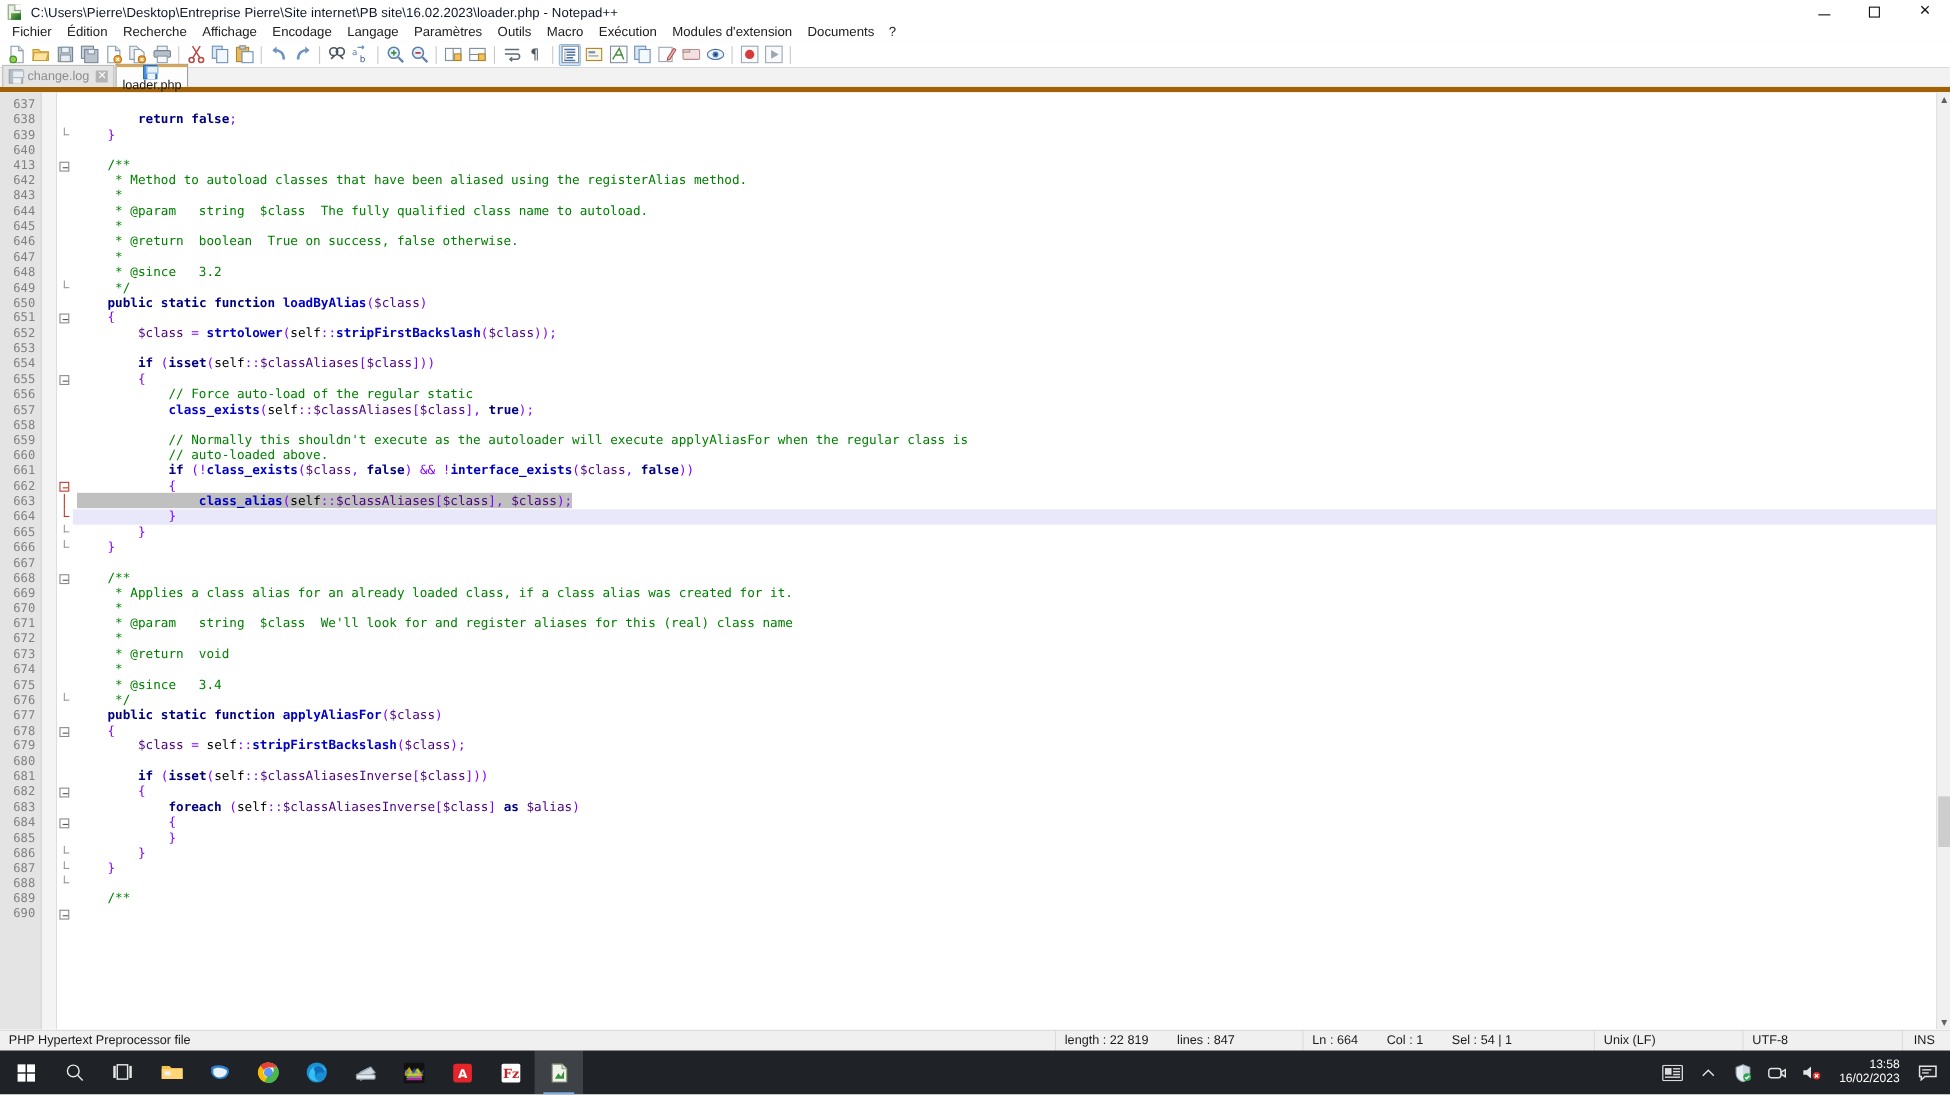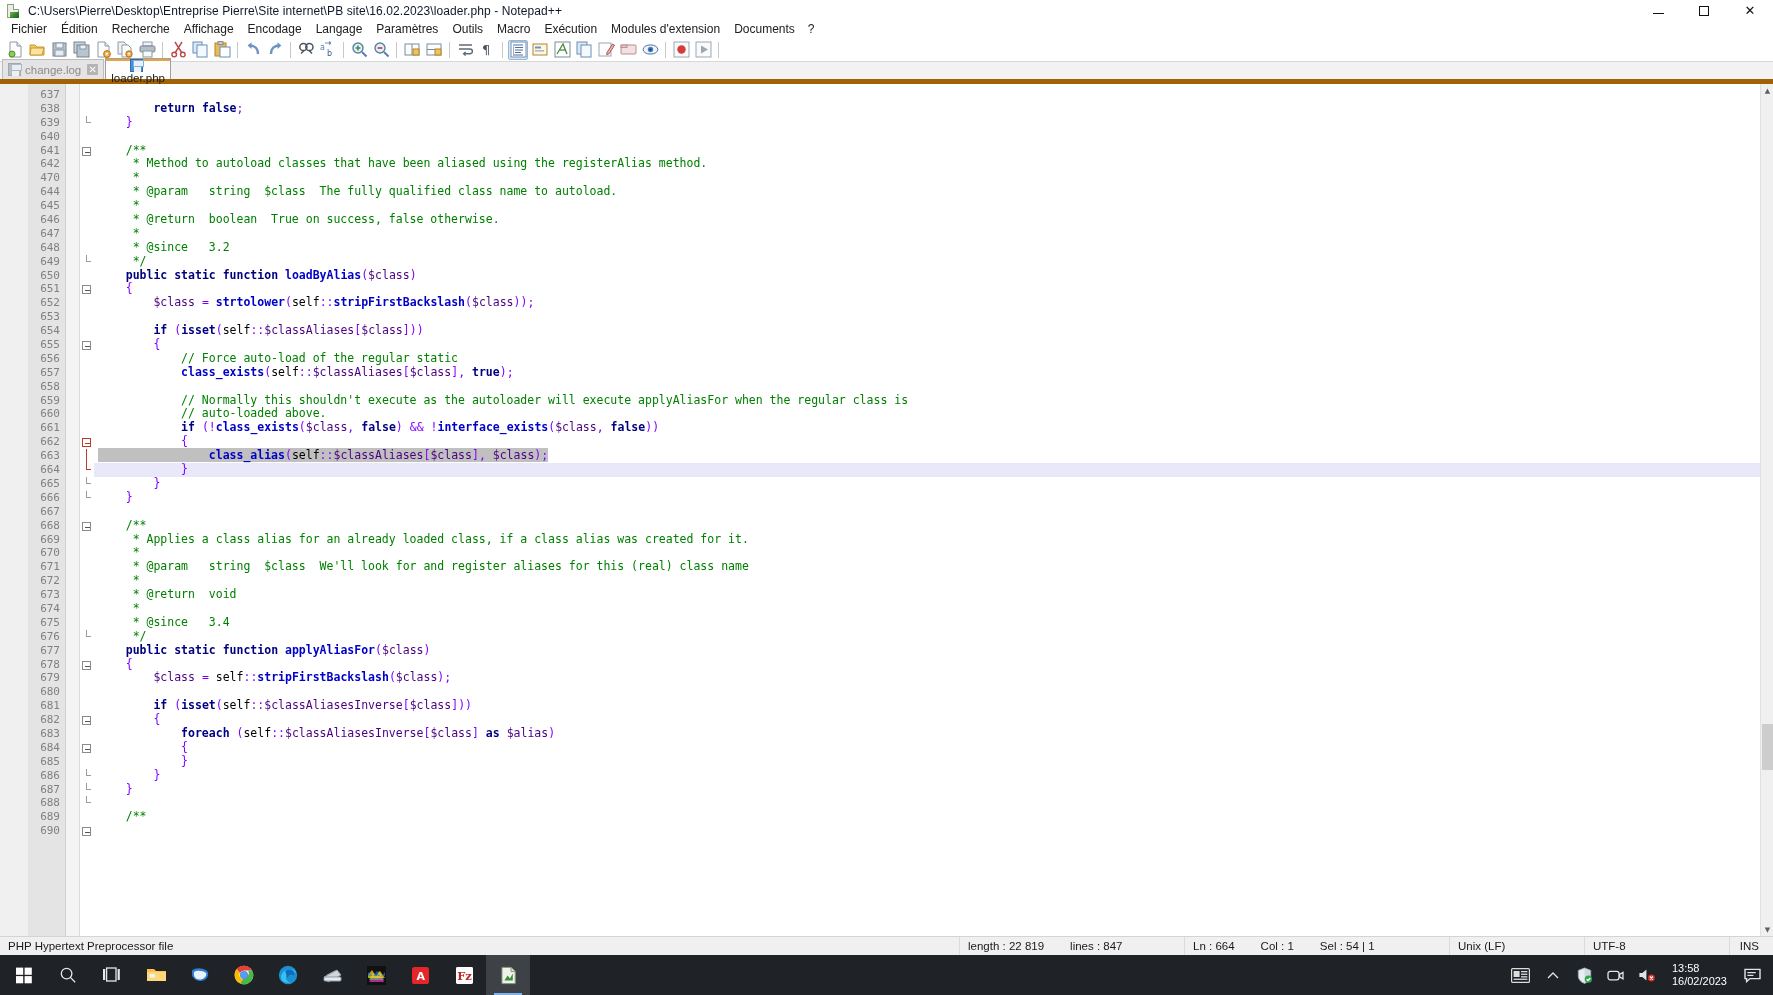--- a/index.html
+++ b/index.html
@@ -190,21 +190,20 @@
   .tab.active .tab-close { background:#e04a4a; }
   .tab:not(.active) .tab-close { background:#b4b4b4; }
 
   
   .editor-wrap {
     flex: 1 1 auto;
     position: relative;
     background: #ffffff;
     display: flex;
     overflow: hidden;
-    margin-left: 28px;
   }
   .gutter-nums {
     width: 38px;
     flex: 0 0 38px;
     background: #e4e4e4;
     color: #808080;
     font-family: "DejaVu Sans Mono", monospace;
     font-size: 11px;
     text-align: right;
     padding-top: 4px;
@@ -351,21 +350,21 @@
     margin-left: auto;
     display: flex; align-items: center; height: 40px;
   }
   .tr {
     height: 40px; display:flex; align-items:center; justify-content:center;
     padding: 0 7px; color:#e6e6e6;
   }
   .clock {
     height:40px;
     display:flex; flex-direction:column;
-    align-items:flex-start; justify-content:center;
+    align-items:flex-end; justify-content:center;
     color:#ffffff; font-size:11px; line-height:13px;
     padding: 16px 9px;
   }
   .tr-notif { padding: 0 12px 0 8px; }
   .tr-show-hidden { padding: 0 10px; }
 </style>
 </head>
 <body>
 
 <div id="app">
@@ -642,23 +641,23 @@
       <span class="tab-close">✕</span>
     </div>
   </div>
 
   <div class="editor-wrap">
     <div class="gutter-nums" id="gutter-nums">
         <div>637</div>
         <div>638</div>
         <div>639</div>
         <div>640</div>
-        <div>641</div>
+        <div>413</div>
         <div>642</div>
-        <div>470</div>
+        <div>843</div>
         <div>644</div>
         <div>645</div>
         <div>646</div>
         <div>647</div>
         <div>648</div>
         <div>649</div>
         <div>650</div>
         <div>651</div>
         <div>652</div>
         <div>653</div>

